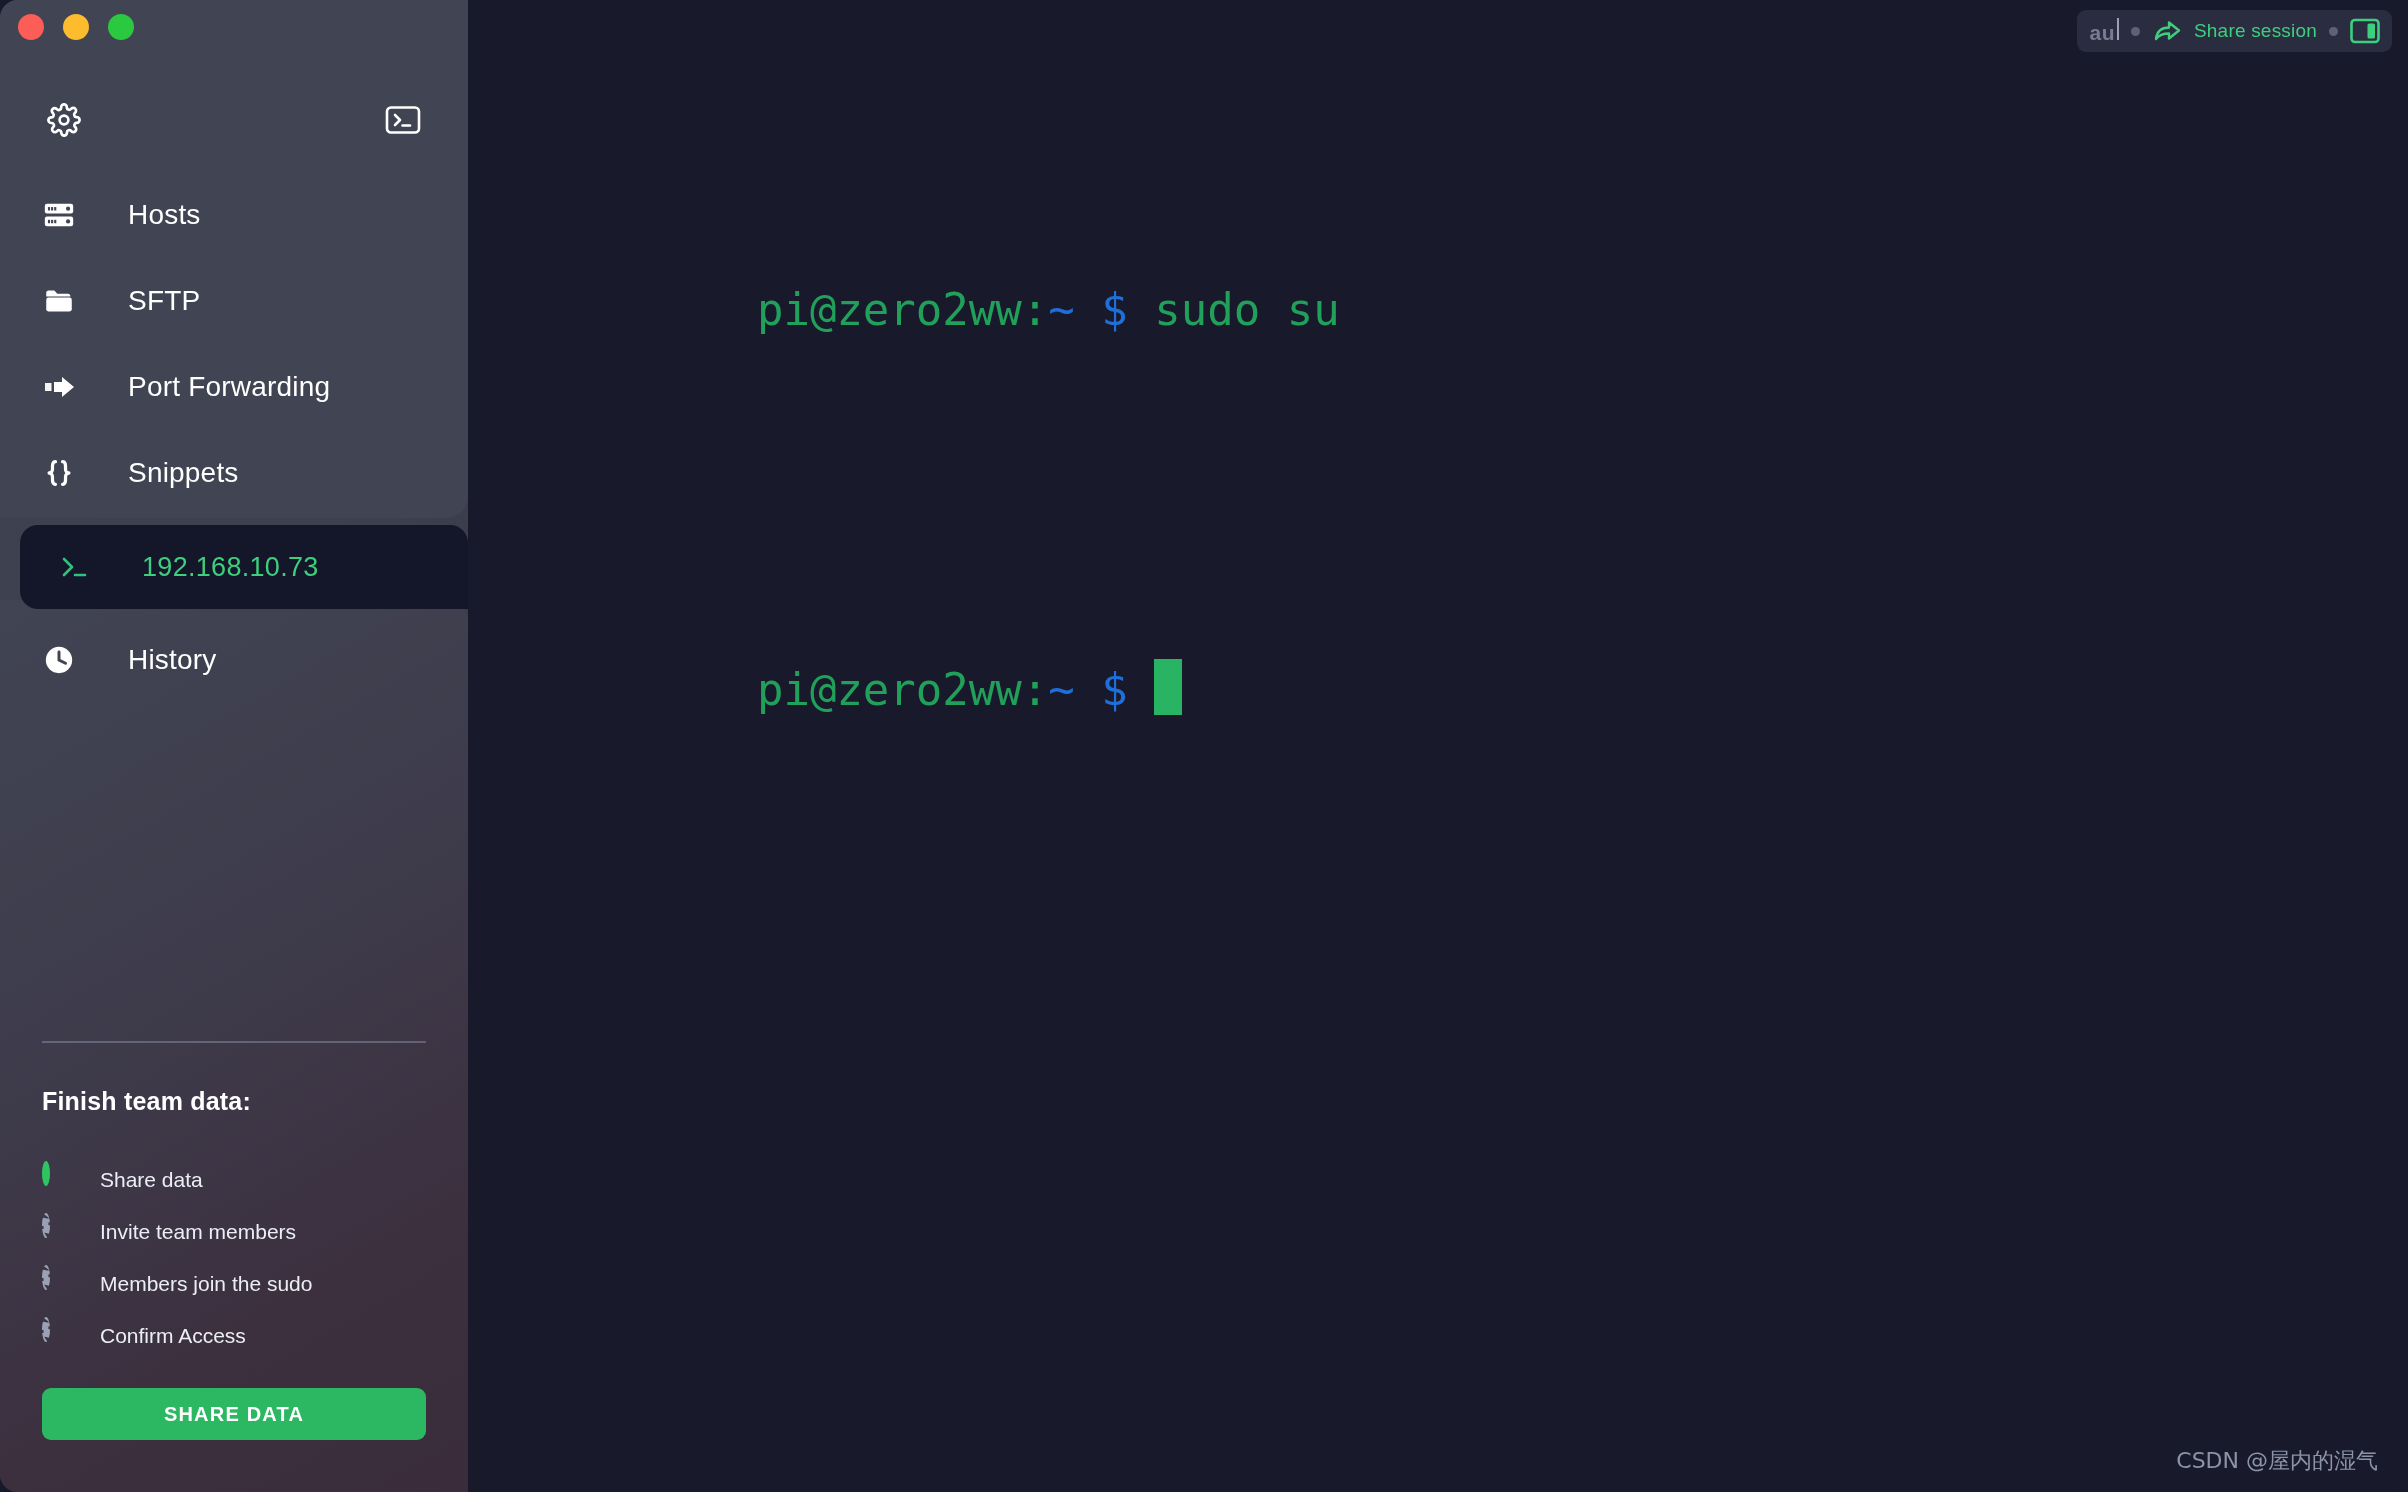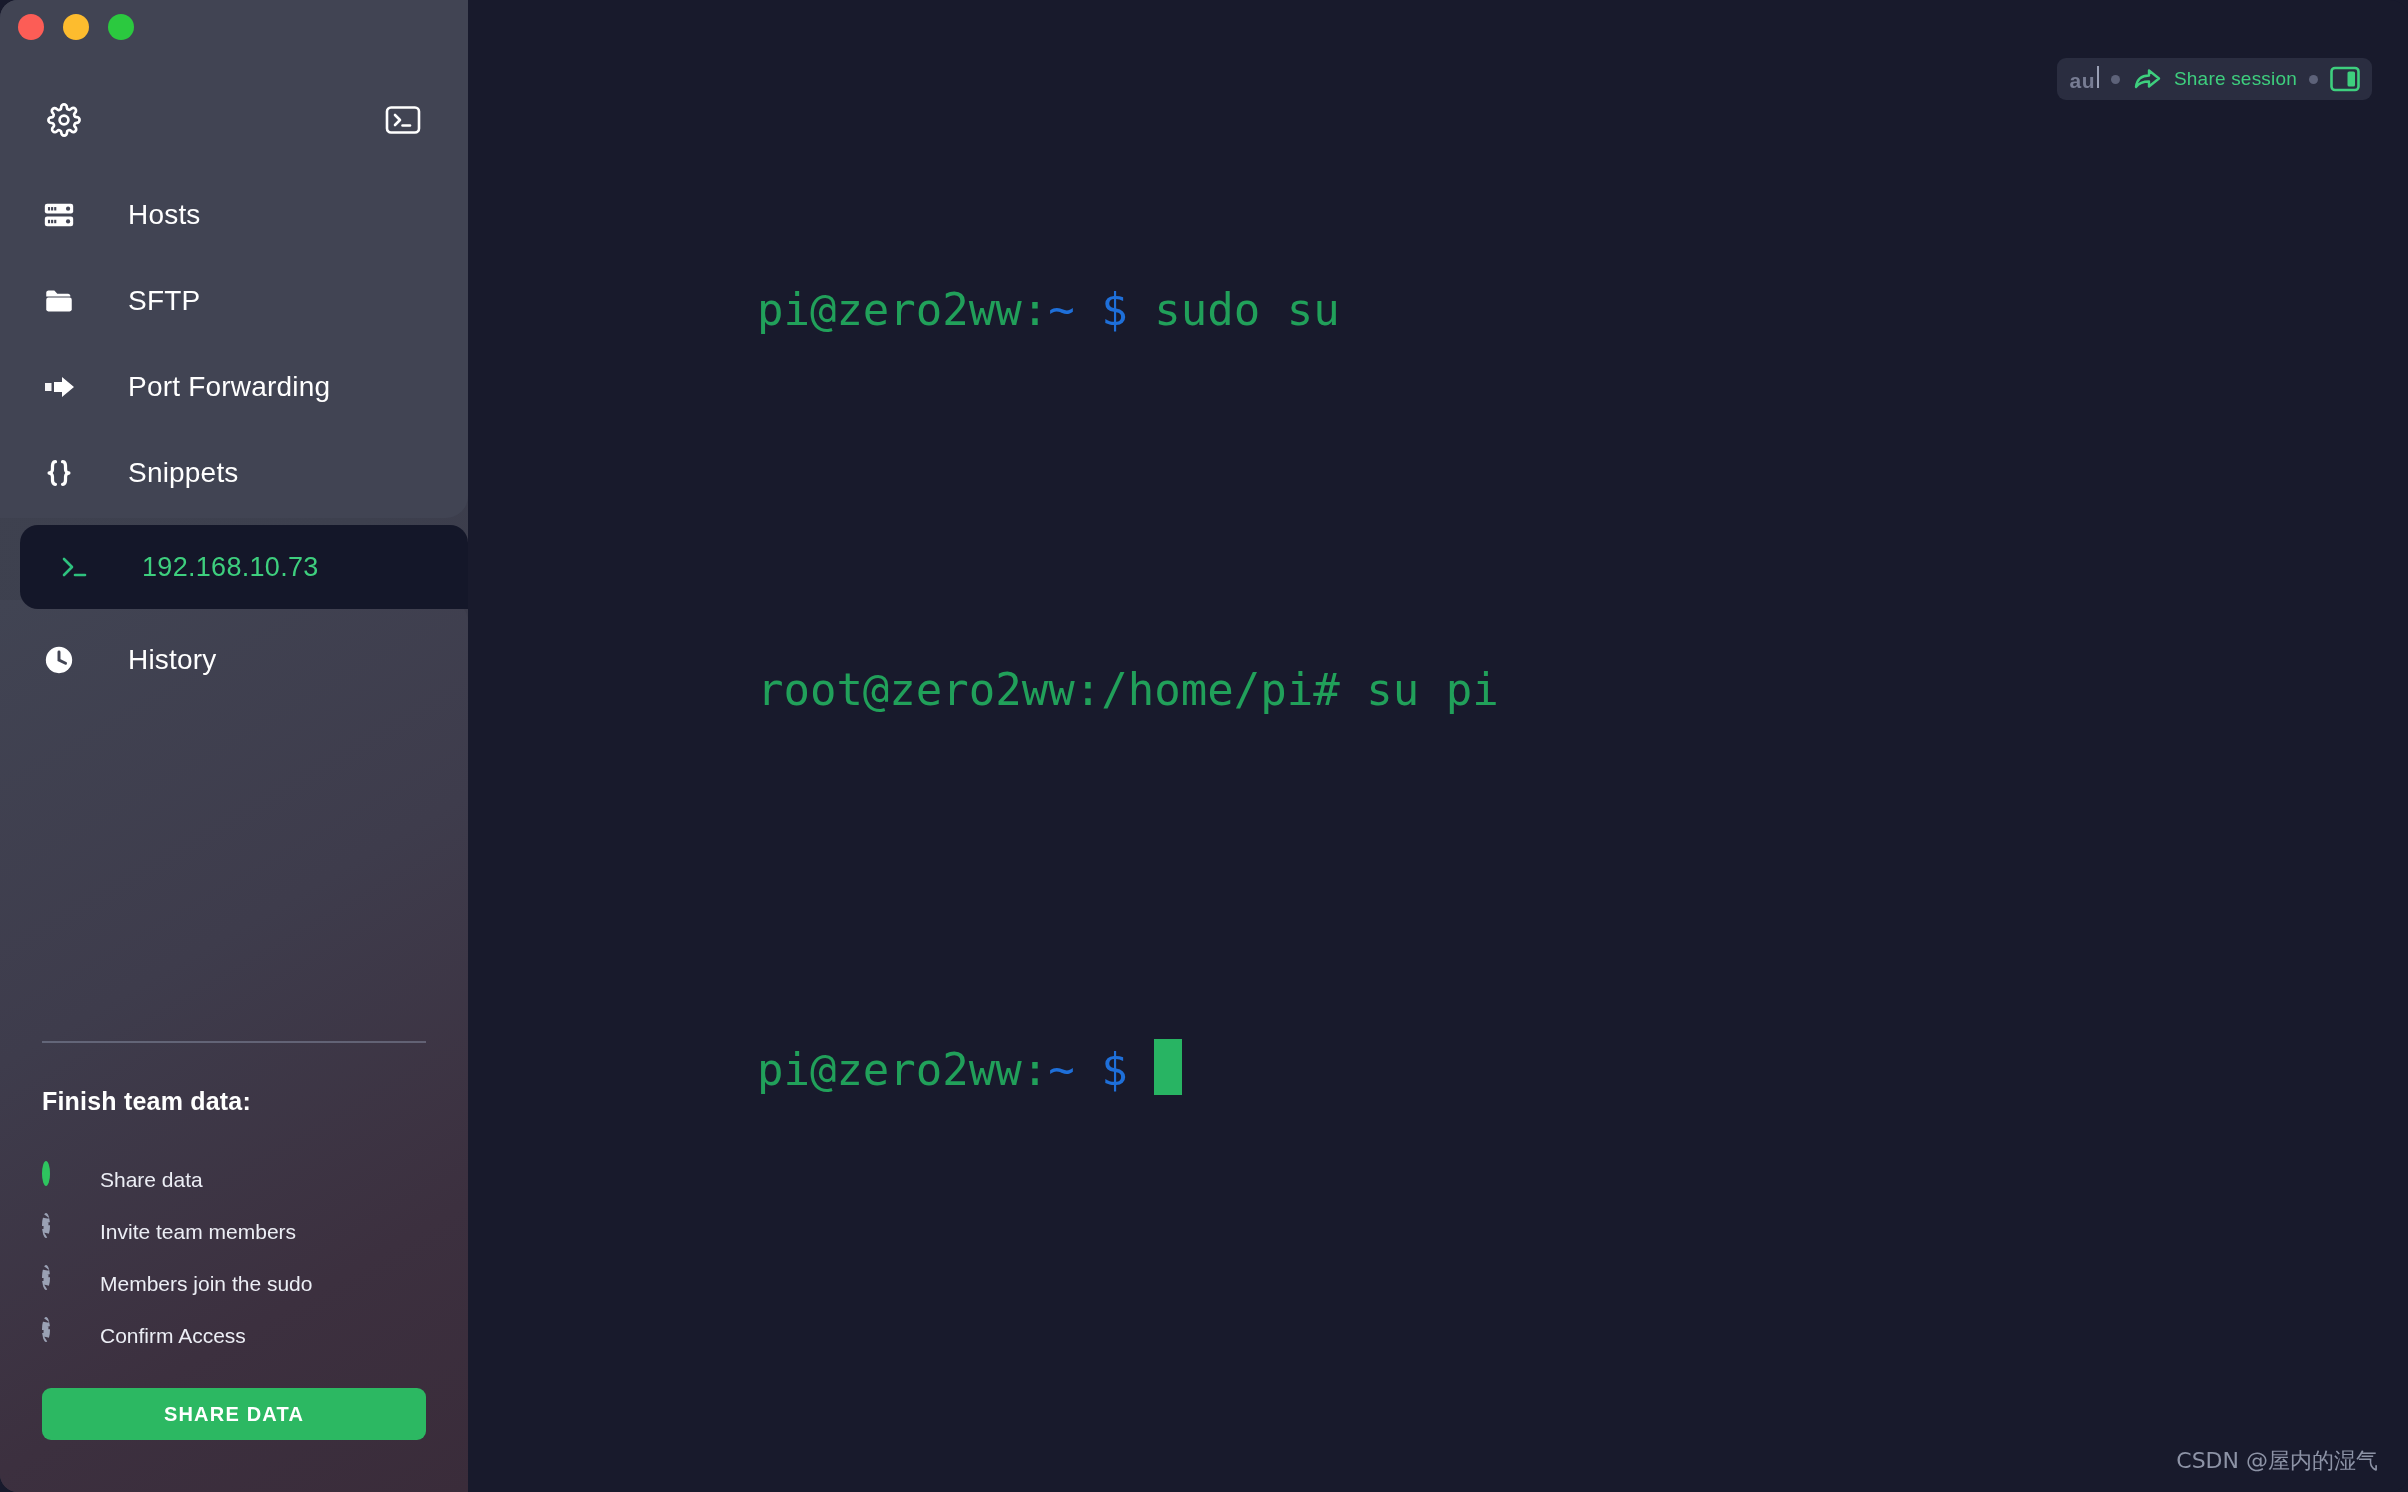--- a/index.html
+++ b/index.html
@@ -205,29 +205,28 @@
   .cursor {
     display: inline-block;
     width: 28px; height: 56px;
     background: #28b463;
     vertical-align: -10px;
   }
 
   
   .share-toolbar {
     position: absolute;
-    right: 36px; top: 10px;
+    right: 16px; top: 10px;
     height: 42px;
     background: #2a2d40;
     border-radius: 9px;
     display: flex; align-items: center;
     padding: 0 12px;
     gap: 12px;
     z-index: 8;
-    margin-top: 48px;
   }
   .tb-au {
     font-size: 21px;
     font-weight: bold;
     color: #777c93;
     letter-spacing: .5px;
   }
   .tb-caret {
     display: inline-block;
     width: 2px; height: 22px;
@@ -393,23 +392,20 @@
         <button class="share-btn">SHARE DATA</button>
       </div>
     </div>
 
     <div class="terminal">
       <div class="term-body">
         <div>
           <span class="g">pi@zero2ww:</span><span class="b">~</span><span class="g"> </span><span class="b">$</span><span class="g"> sudo su</span>
         </div>
         <div>
-          <span class="g">root@zero2ww:</span><span class="g">/home/pi# su pi</span>
-        </div>
-        <div>
           <span class="g">pi@zero2ww:</span><span class="b">~</span><span class="g"> </span><span class="b">$</span><span class="g"> </span><span class="cursor"></span>
         </div>
       </div>
 
       <div class="share-toolbar">
         <span class="tb-au"><span>au</span><span class="tb-caret"></span></span>
         <span class="tb-sep"></span>
         <span class="tb-icon">
           <svg width="30" height="26" viewBox="0 0 30 26" fill="none" stroke="#3ecf7e" stroke-width="2.4" stroke-linecap="round" stroke-linejoin="round">
             <path d="M4 21 C5 12 11 9.5 17 9.5 L17 4.5 L27 12.5 L17 20.5 L17 15.5 C11.5 15.5 7 17 4 21 Z"></path>

